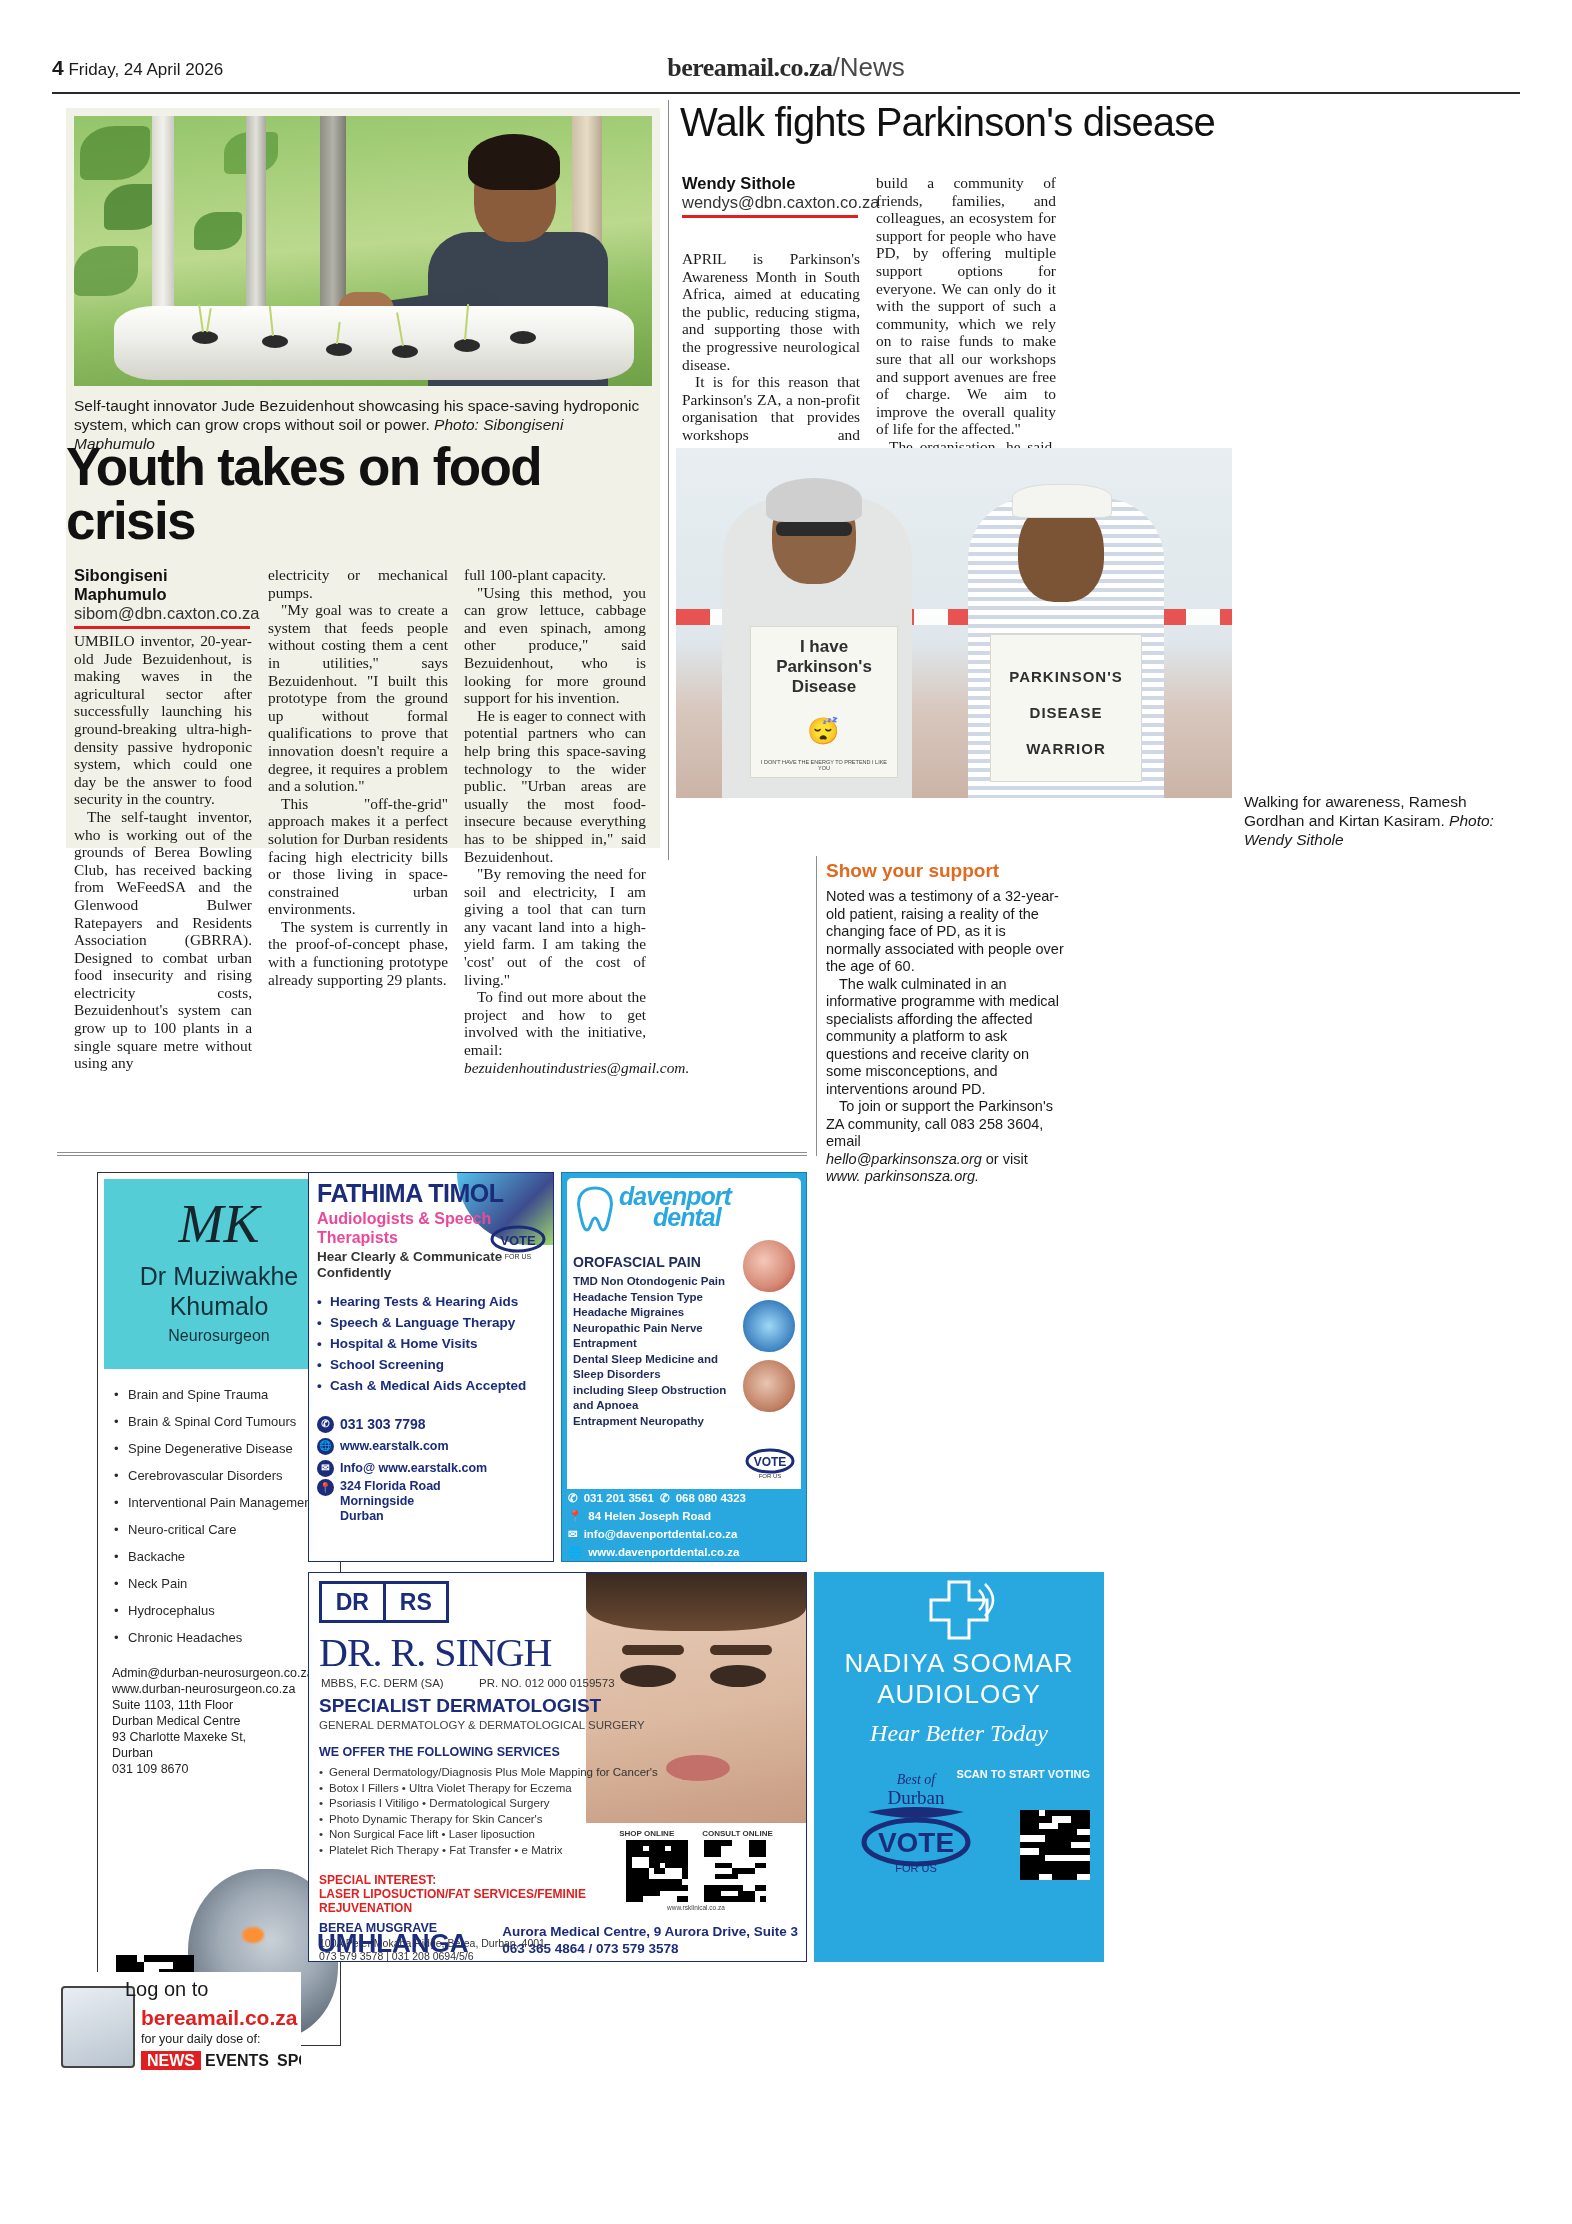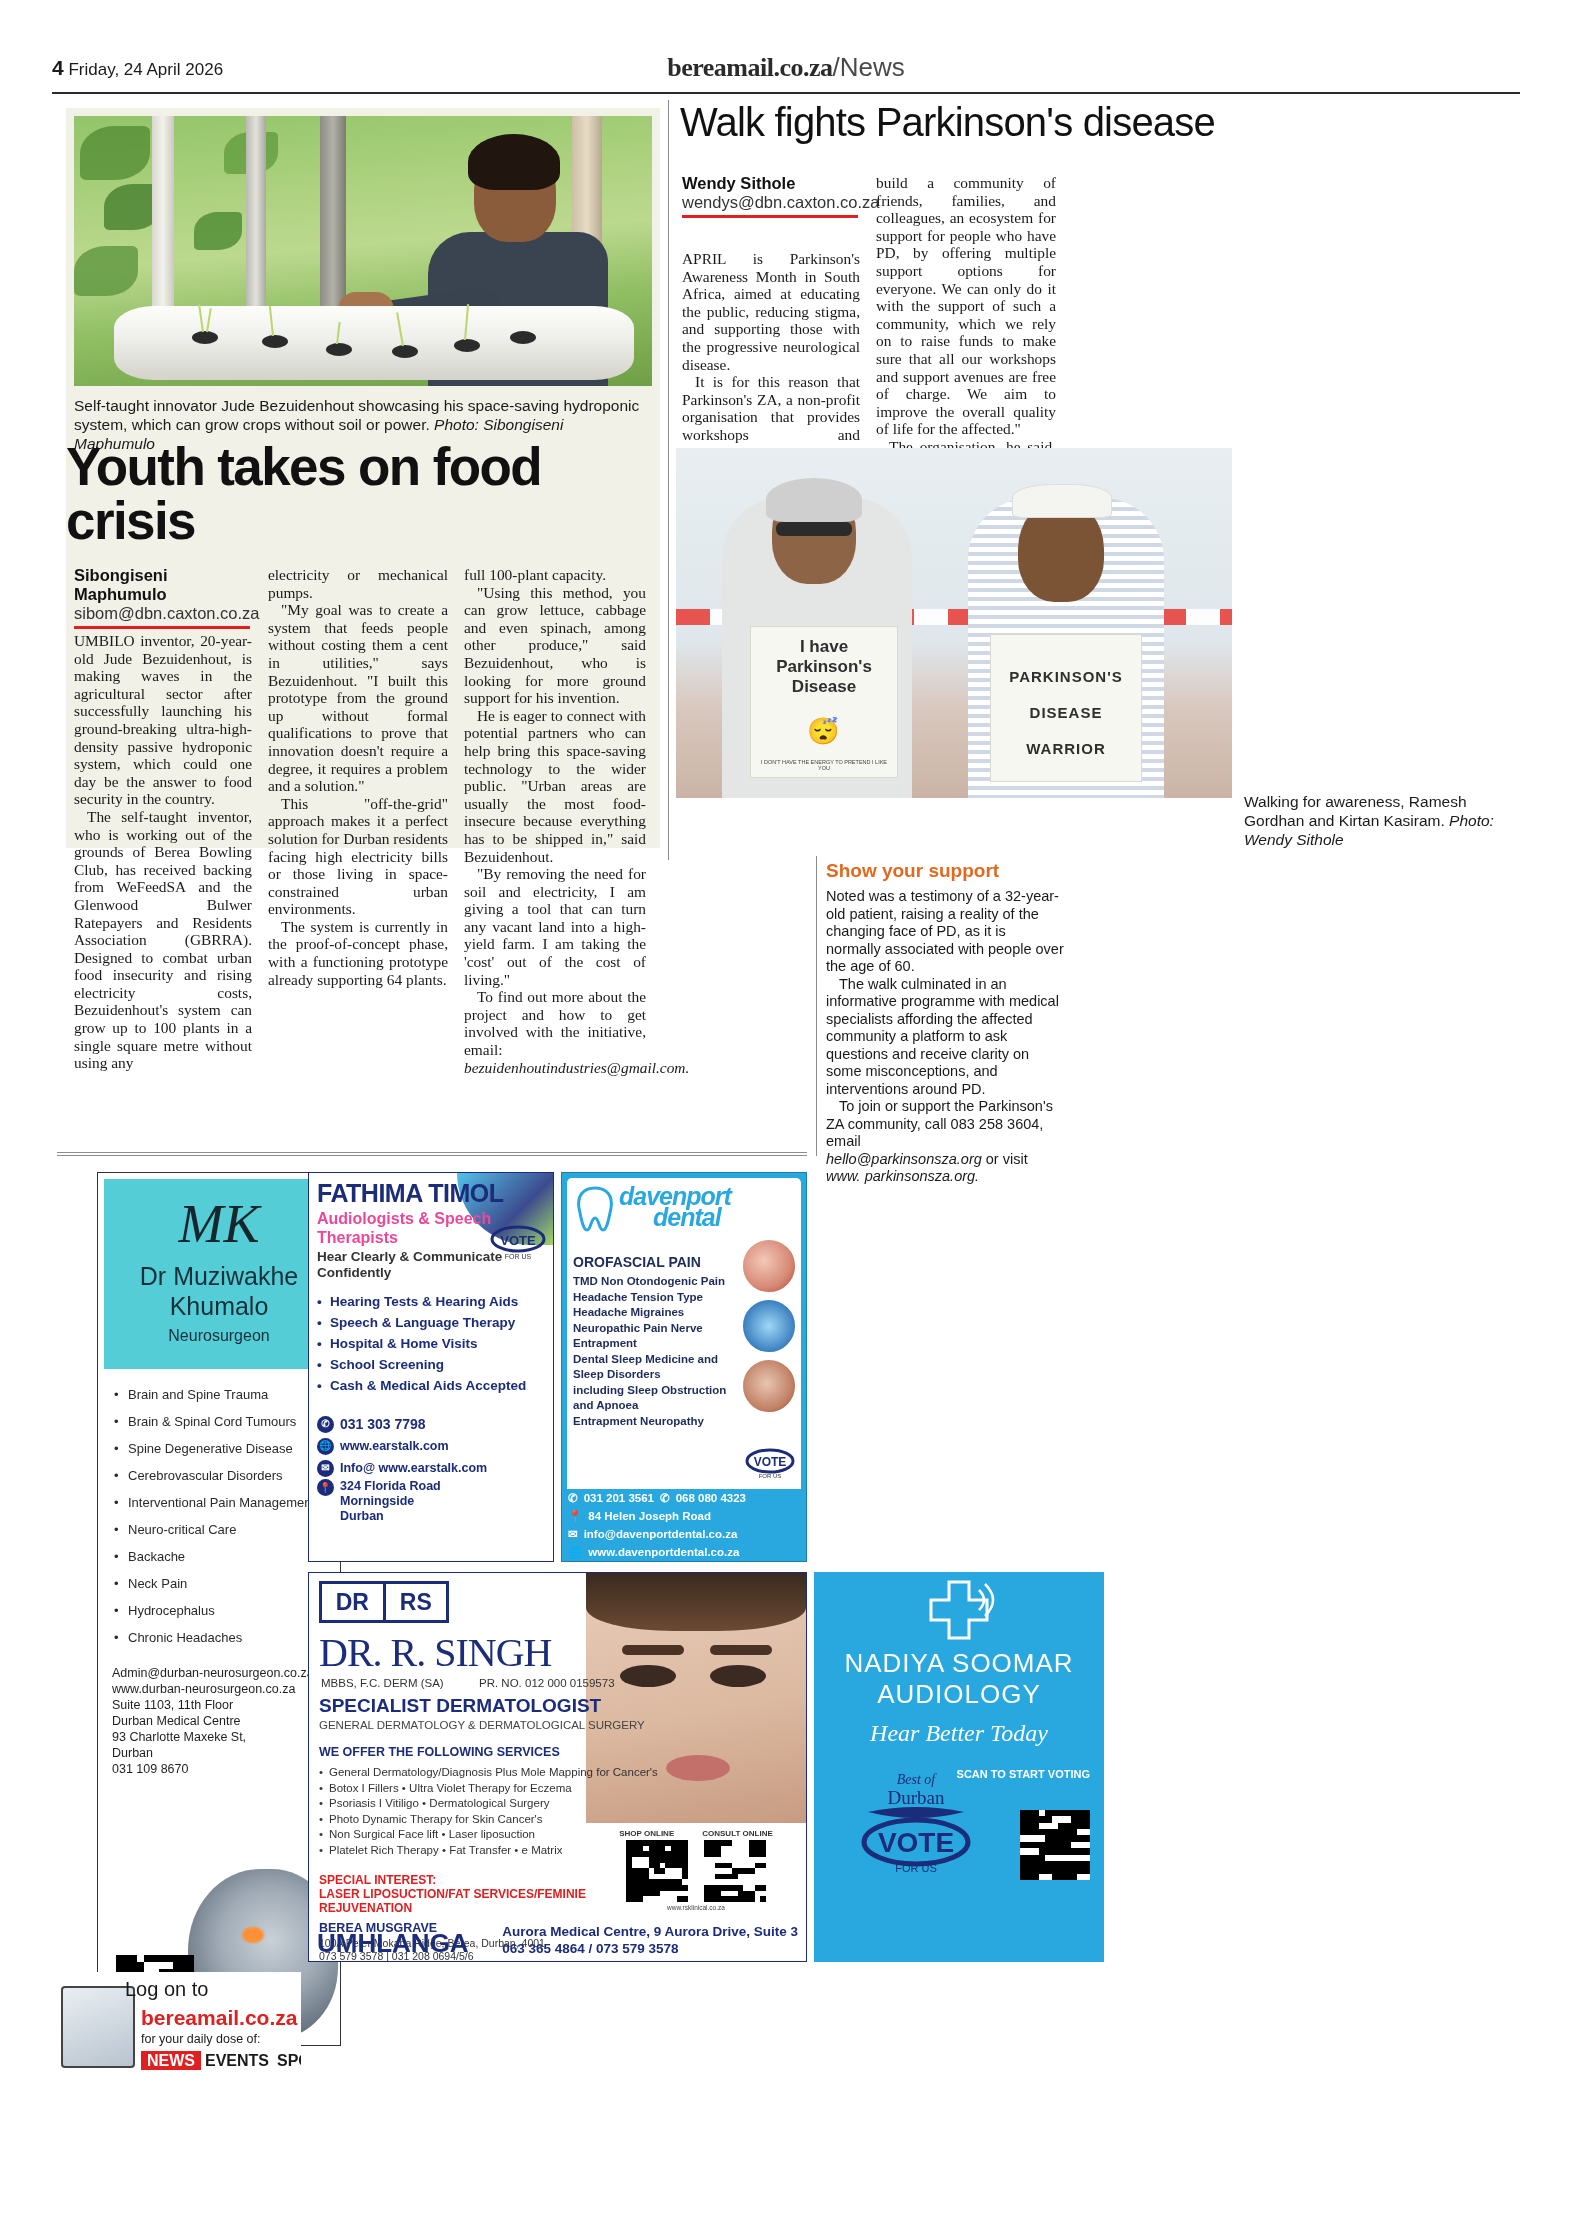--- a/index.html
+++ b/index.html
@@ -253,21 +253,21 @@
   </div>
 
   <div class="col" id="m-c1" style="left:74px; top:632px; width:178px;">
       <p class="first">UMBILO inventor, 20-year-old Jude Bezuidenhout, is making waves in the agricultural sector after successfully launching his ground-breaking ultra-high-density passive hydroponic system, which could one day be the answer to food security in the country.</p>
       <p>The self-taught inventor, who is working out of the grounds of Berea Bowling Club, has received backing from WeFeedSA and the Glenwood Bulwer Ratepayers and Residents Association (GBRRA). Designed to combat urban food insecurity and rising electricity costs, Bezuidenhout's system can grow up to 100 plants in a single square metre without using any</p>
     </div>
   <div class="col" id="m-c2" style="left:268px; top:566px; width:180px;">
       <p class="first">electricity or mechanical pumps.</p>
       <p>"My goal was to create a system that feeds people without costing them a cent in utilities," says Bezuidenhout. "I built this prototype from the ground up without formal qualifications to prove that innovation doesn't require a degree, it requires a problem and a solution."</p>
       <p>This "off-the-grid" approach makes it a perfect solution for Durban residents facing high electricity bills or those living in space-constrained urban environments.</p>
-      <p>The system is currently in the proof-of-concept phase, with a functioning prototype already supporting 64 plants.</p>
+      <p>The system is currently in the proof-of-concept phase, with a functioning prototype already supporting 29 plants.</p>
     </div>
   <div class="col" id="m-c3" style="left:464px; top:566px; width:182px;">
       <p class="first">full 100-plant capacity.</p>
       <p>"Using this method, you can grow lettuce, cabbage and even spinach, among other produce," said Bezuidenhout, who is looking for more ground support for his invention.</p>
       <p>He is eager to connect with potential partners who can help bring this space-saving technology to the wider public. "Urban areas are usually the most food-insecure because everything has to be shipped in," said Bezuidenhout.</p>
       <p>"By removing the need for soil and electricity, I am giving a tool that can turn any vacant land into a high-yield farm. I am taking the 'cost' out of the cost of living."</p>
       <p>To find out more about the project and how to get involved with the initiative, email:</p>
       <p class="first"><i>bezuidenhoutindustries@gmail.com.</i></p>
     </div>
 

